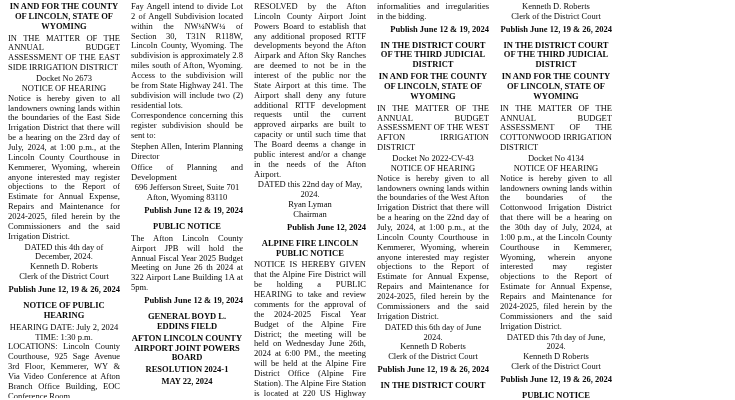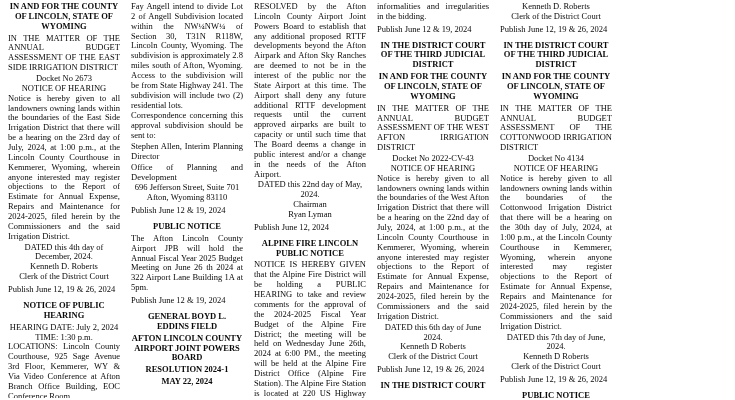--- a/index.html
+++ b/index.html
@@ -33,22 +33,22 @@
   .col > .h:first-child { margin-top: 0; }
   .p {
     text-align: justify;
     margin: 0 0 1px 0;
   }
   .l {
     text-align: center;
     margin: 0;
   }
   .pub {
-    font-weight: normal;
-    text-align: left;
+    font-weight: bold;
+    text-align: right;
     margin: 3px 0 4px 0;
   }
 </style>
 </head>
 <body>
 
 <div class="page">
   <div class="cols">
       <div class="col">
         <div class="h">IN AND FOR THE COUNTY OF LINCOLN, STATE OF WYOMING</div>
@@ -60,39 +60,39 @@
         <div class="l">Kenneth D. Roberts</div>
         <div class="l">Clerk of the District Court</div>
         <div class="pub">Publish June 12, 19 &amp; 26, 2024</div>
         <div class="h">NOTICE OF PUBLIC HEARING</div>
         <div class="l">HEARING DATE: July 2, 2024</div>
         <div class="l">TIME: 1:30 p.m.</div>
         <div class="p">LOCATIONS: Lincoln County Courthouse, 925 Sage Avenue 3rd Floor, Kemmerer, WY &amp; Via Video Conference at Afton Branch Office Building, EOC Conference Room,</div>
       </div>
       <div class="col">
         <div class="p">Fay Angell intend to divide Lot 2 of Angell Subdivision located within the NW¼NW¼ of Section 30, T31N R118W, Lincoln County, Wyoming. The subdivision is approximately 2.8 miles south of Afton, Wyoming. Access to the subdivision will be from State Highway 241. The subdivision will include two (2) residential lots.</div>
-        <div class="p">Correspondence concerning this approval subdivision should be sent to:</div>
+        <div class="p">Correspondence concerning this register subdivision should be sent to:</div>
         <div class="p">Stephen Allen, Interim Planning Director</div>
         <div class="p">Office of Planning and Development</div>
         <div class="l">696 Jefferson Street, Suite 701</div>
         <div class="l">Afton, Wyoming 83110</div>
         <div class="pub">Publish June 12 &amp; 19, 2024</div>
         <div class="h">PUBLIC NOTICE</div>
         <div class="p">The Afton Lincoln County Airport JPB will hold the Annual Fiscal Year 2025 Budget Meeting on June 26 th 2024 at 322 Airport Lane Building 1A at 5pm.</div>
         <div class="pub">Publish June 12 &amp; 19, 2024</div>
         <div class="h">GENERAL BOYD L. EDDINS FIELD</div>
         <div class="h">AFTON LINCOLN COUNTY AIRPORT JOINT POWERS BOARD</div>
         <div class="h">RESOLUTION 2024-1</div>
         <div class="h">MAY 22, 2024</div>
       </div>
       <div class="col">
         <div class="p">RESOLVED by the Afton Lincoln County Airport Joint Powers Board to establish that any additional proposed RTTF developments beyond the Afton Airpark and Afton Sky Ranches are deemed to not be in the interest of the public nor the State Airport at this time. The Airport shall deny any future additional RTTF development requests until the current approved airparks are built to capacity or until such time that The Board deems a change in public interest and/or a change in the needs of the Afton Airport.</div>
         <div class="l">DATED this 22nd day of May, 2024.</div>
+        <div class="l">Ryan Lyman</div>
         <div class="l">Chairman</div>
-        <div class="l">Ryan Lyman</div>
         <div class="pub">Publish June 12, 2024</div>
         <div class="h">ALPINE FIRE LINCOLN PUBLIC NOTICE</div>
         <div class="p">NOTICE IS HEREBY GIVEN that the Alpine Fire District will be holding a PUBLIC HEARING to take and review comments for the approval of the 2024-2025 Fiscal Year Budget of the Alpine Fire District; the meeting will be held on Wednesday June 26th, 2024 at 6:00 PM., the meeting will be held at the Alpine Fire District Office (Alpine Fire Station). The Alpine Fire Station is located at 220 US Highway 89, Alpine WY.</div>
       </div>
       <div class="col">
         <div class="p">informalities and irregularities in the bidding.</div>
         <div class="pub">Publish June 12 &amp; 19, 2024</div>
         <div class="h">IN THE DISTRICT COURT OF THE THIRD JUDICIAL DISTRICT</div>
         <div class="h">IN AND FOR THE COUNTY OF LINCOLN, STATE OF WYOMING</div>
         <div class="p">IN THE MATTER OF THE ANNUAL BUDGET ASSESSMENT OF THE WEST AFTON IRRIGATION DISTRICT</div>

